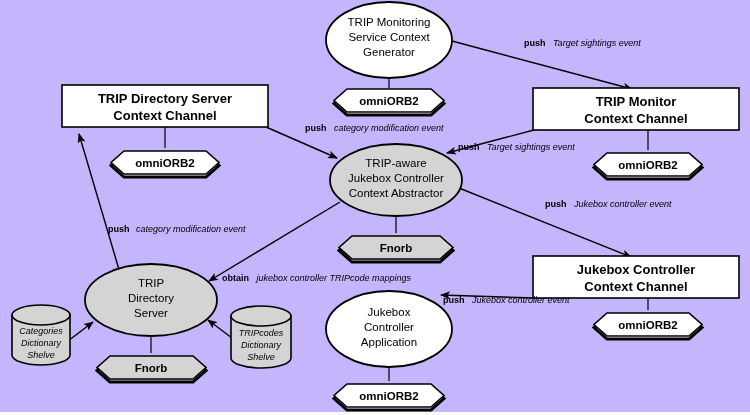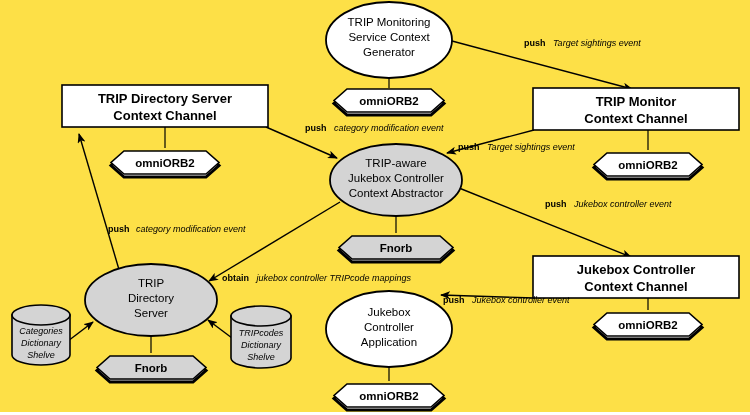--- a/index.html
+++ b/index.html
@@ -1,17 +1,17 @@
 <!DOCTYPE html>
 <html><head>
 <meta charset="utf-8">
 <style>
   html,body{margin:0;padding:0;background:#ffffff;}
   body{font-family:"Liberation Sans", sans-serif;}
-  #stage{position:relative;width:750px;height:412px;background:#fde047;overflow:hidden;text-decoration:underline;}
+  #stage{position:relative;width:750px;height:412px;background:#c4b5fd;overflow:hidden;text-decoration:underline;}
   svg{display:block;}
   .node-fill-gray{fill:#d4d4d4;stroke:#000;}
   .node-fill-white{fill:#ffffff;stroke:#000;}
   .lbl{font-family:"Liberation Sans", sans-serif;fill:#000;}
   .lbl-ellipse{font-size:11.5px;text-anchor:middle;}
   .lbl-box{font-size:13px;font-weight:bold;text-anchor:middle;}
   .lbl-hex{font-size:11.5px;font-weight:bold;text-anchor:middle;}
   .lbl-cyl{font-size:9px;font-style:italic;text-anchor:middle;}
   .edge-kw{font-size:9px;font-weight:bold;}
   .edge-val{font-size:9px;font-style:italic;}

